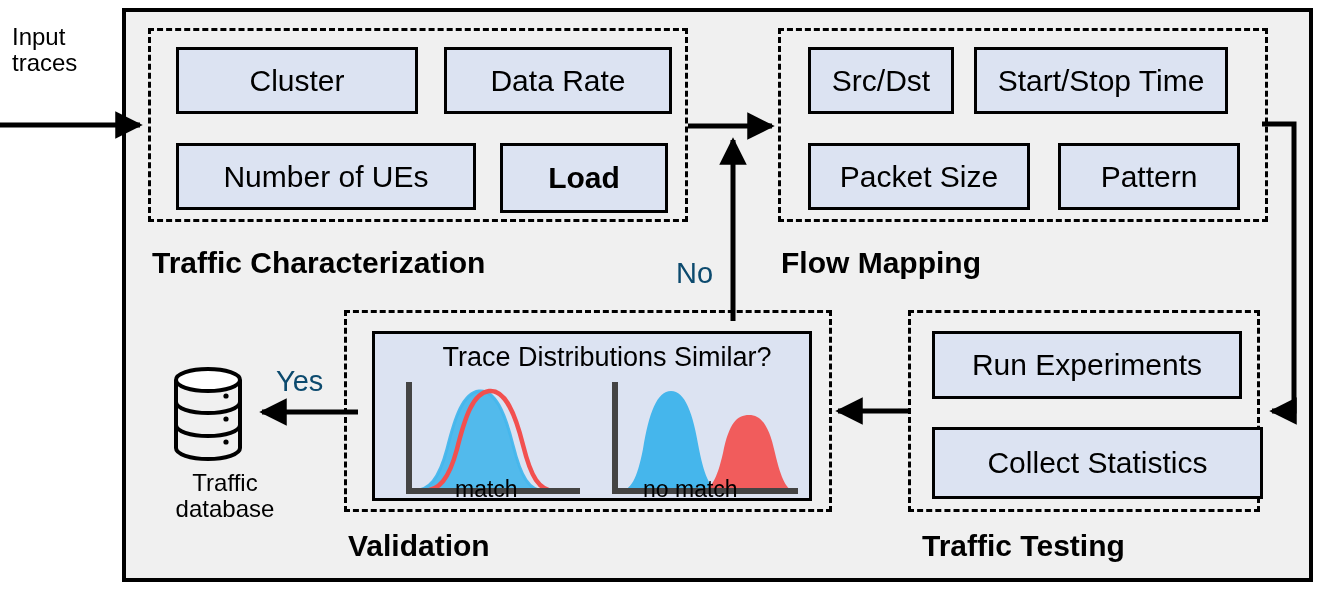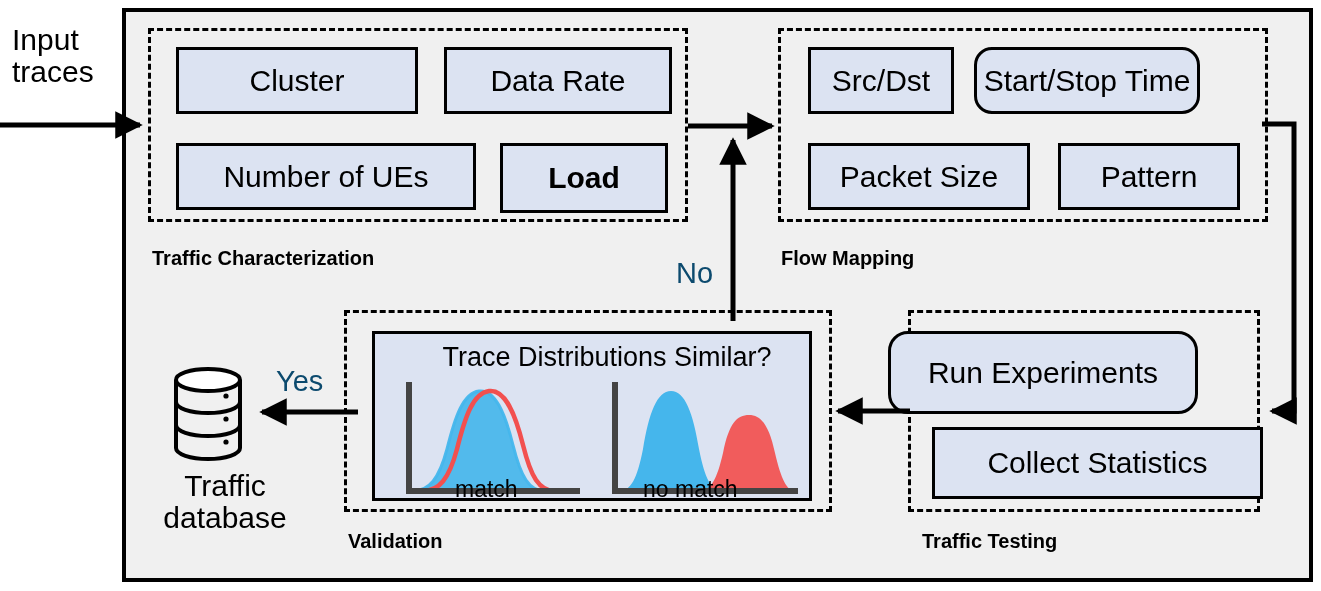--- a/index.html
+++ b/index.html
@@ -38,30 +38,30 @@
     display: flex;
     align-items: center;
     justify-content: center;
     color: #000;
     font-size: 30px;
     line-height: 1;
     white-space: nowrap;
   }
 
   .group-label {
-    font-size: 20px;
+    font-size: 30px;
     font-weight: bold;
     color: #000;
     white-space: nowrap;
     line-height: 1;
     text-align: right;
   }
 
   .plain-label {
-    font-size: 30px;
+    font-size: 24px;
     color: #000;
     line-height: 1.08;
     white-space: nowrap;
   }
 
   .edge-label {
     font-size: 29px;
     color: #0c4a6e;
     white-space: nowrap;
     line-height: 1;
@@ -119,21 +119,21 @@
   <div class="abs elem-box" style="left:500px; top:143px; width:168px; height:70px;font-weight:bold;">
     <span>Load</span>
   </div>
   <div class="abs group-label" style="left:152px; top:248px;">Traffic Characterization</div>
 
   <div class="abs group-dashed" style="left:778px; top:28px; width:490px; height:194px;"></div>
 
   <div class="abs elem-box" style="left:808px; top:47px; width:146px; height:67px;">
     <span>Src/Dst</span>
   </div>
-  <div class="abs elem-box" style="left:974px; top:47px; width:226px; height:67px;border-radius:18px;">
+  <div class="abs elem-box" style="left:974px; top:47px; width:254px; height:67px;">
     <span>Start/Stop Time</span>
   </div>
   <div class="abs elem-box" style="left:808px; top:143px; width:222px; height:67px;">
     <span>Packet Size</span>
   </div>
   <div class="abs elem-box" style="left:1058px; top:143px; width:182px; height:67px;">
     <span>Pattern</span>
   </div>
   <div class="abs group-label" style="left:781px; top:248px;">Flow Mapping</div>
 
@@ -160,21 +160,21 @@
 
       <path d="M 12,6 L 12,112 L 192,112" fill="none" stroke="#444444" stroke-width="6" stroke-linecap="square"></path>
     </svg>
     <div class="abs plot-caption" style="left:268px; top:144px;">no match</div>
   </div>
 
   <div class="abs group-label" style="left:348px; top:531px;">Validation</div>
 
   <div class="abs group-dashed" style="left:908px; top:310px; width:352px; height:202px;"></div>
 
-  <div class="abs elem-box" style="left:888px; top:331px; width:310px; height:83px;border-radius:20px;">
+  <div class="abs elem-box" style="left:932px; top:331px; width:310px; height:68px;">
     <span>Run Experiments</span>
   </div>
   <div class="abs elem-box" style="left:932px; top:427px; width:331px; height:72px;">
     <span>Collect Statistics</span>
   </div>
   <div class="abs group-label" style="left:922px; top:531px;">Traffic Testing</div>
 
   <svg class="abs" style="left:168px; top:366px; width:80px; height:96px;" viewBox="0 0 80 96" xmlns="http://www.w3.org/2000/svg">
     <ellipse cx="40" cy="14" rx="32" ry="11" fill="#ffffff" stroke="#000" stroke-width="4"></ellipse>
     <path d="M 8,14 L 8,82" fill="none" stroke="#000" stroke-width="4"></path>

